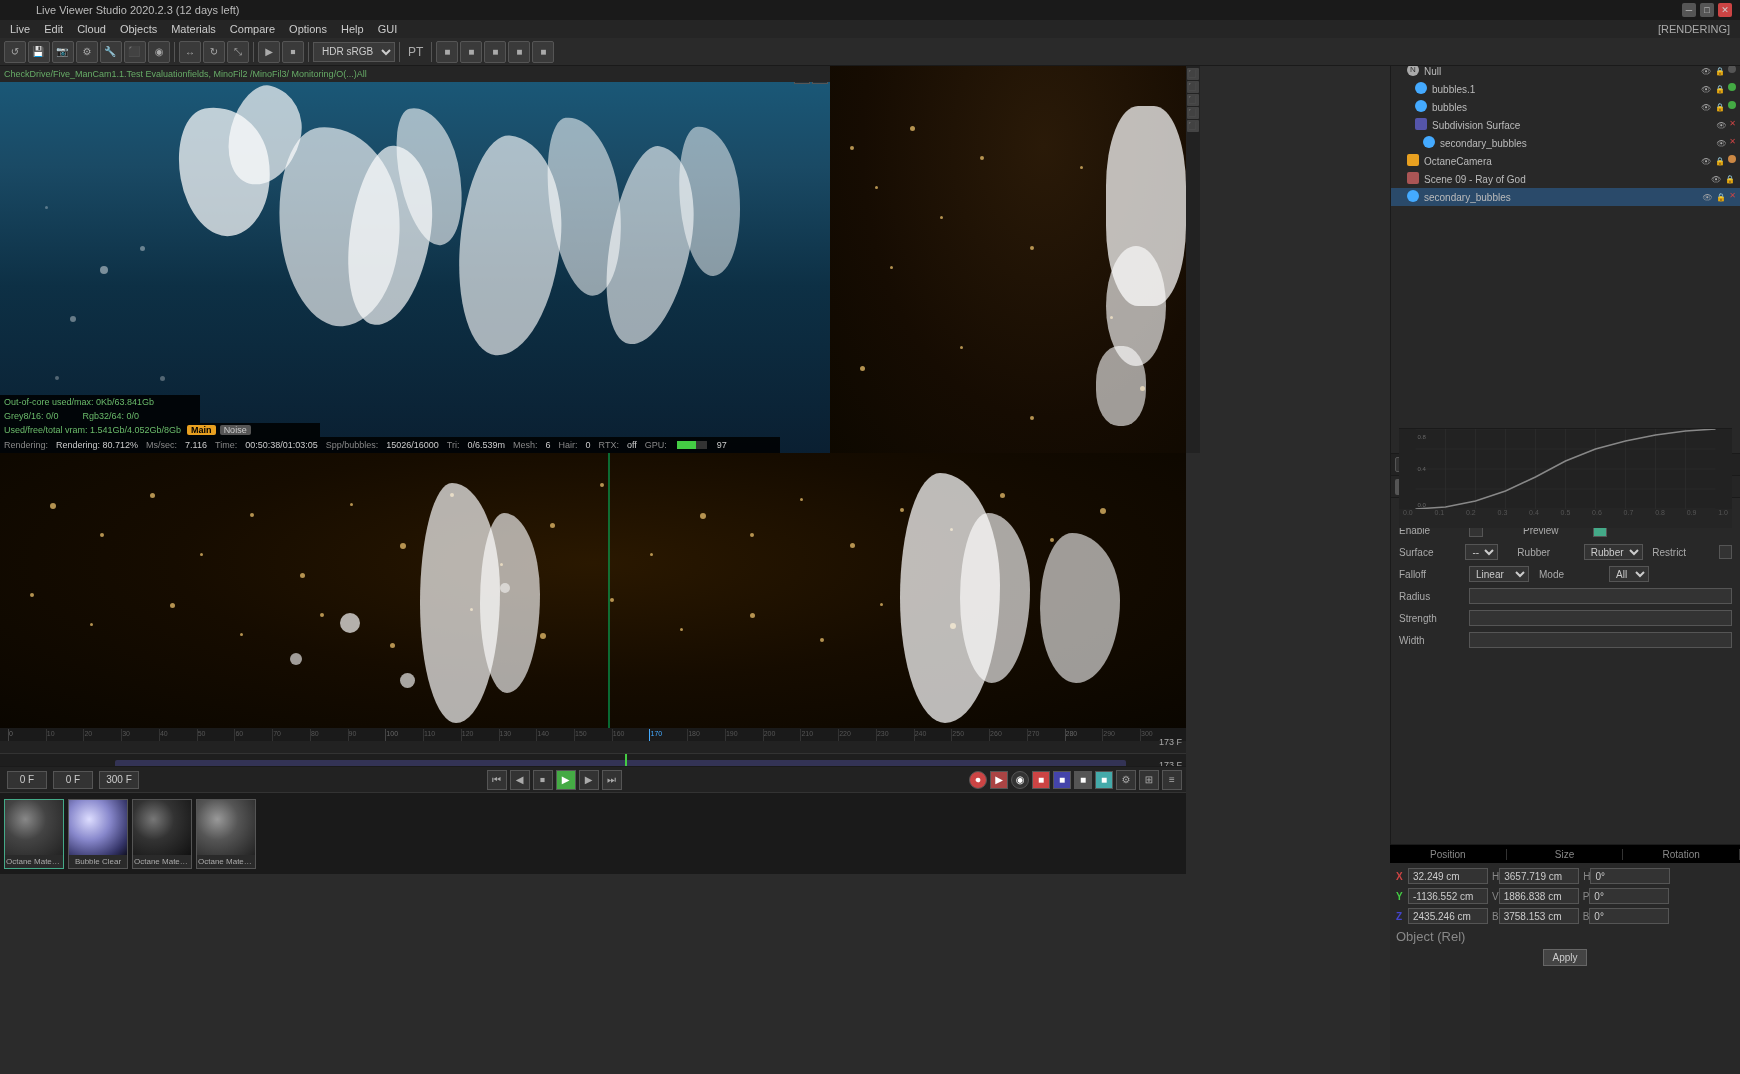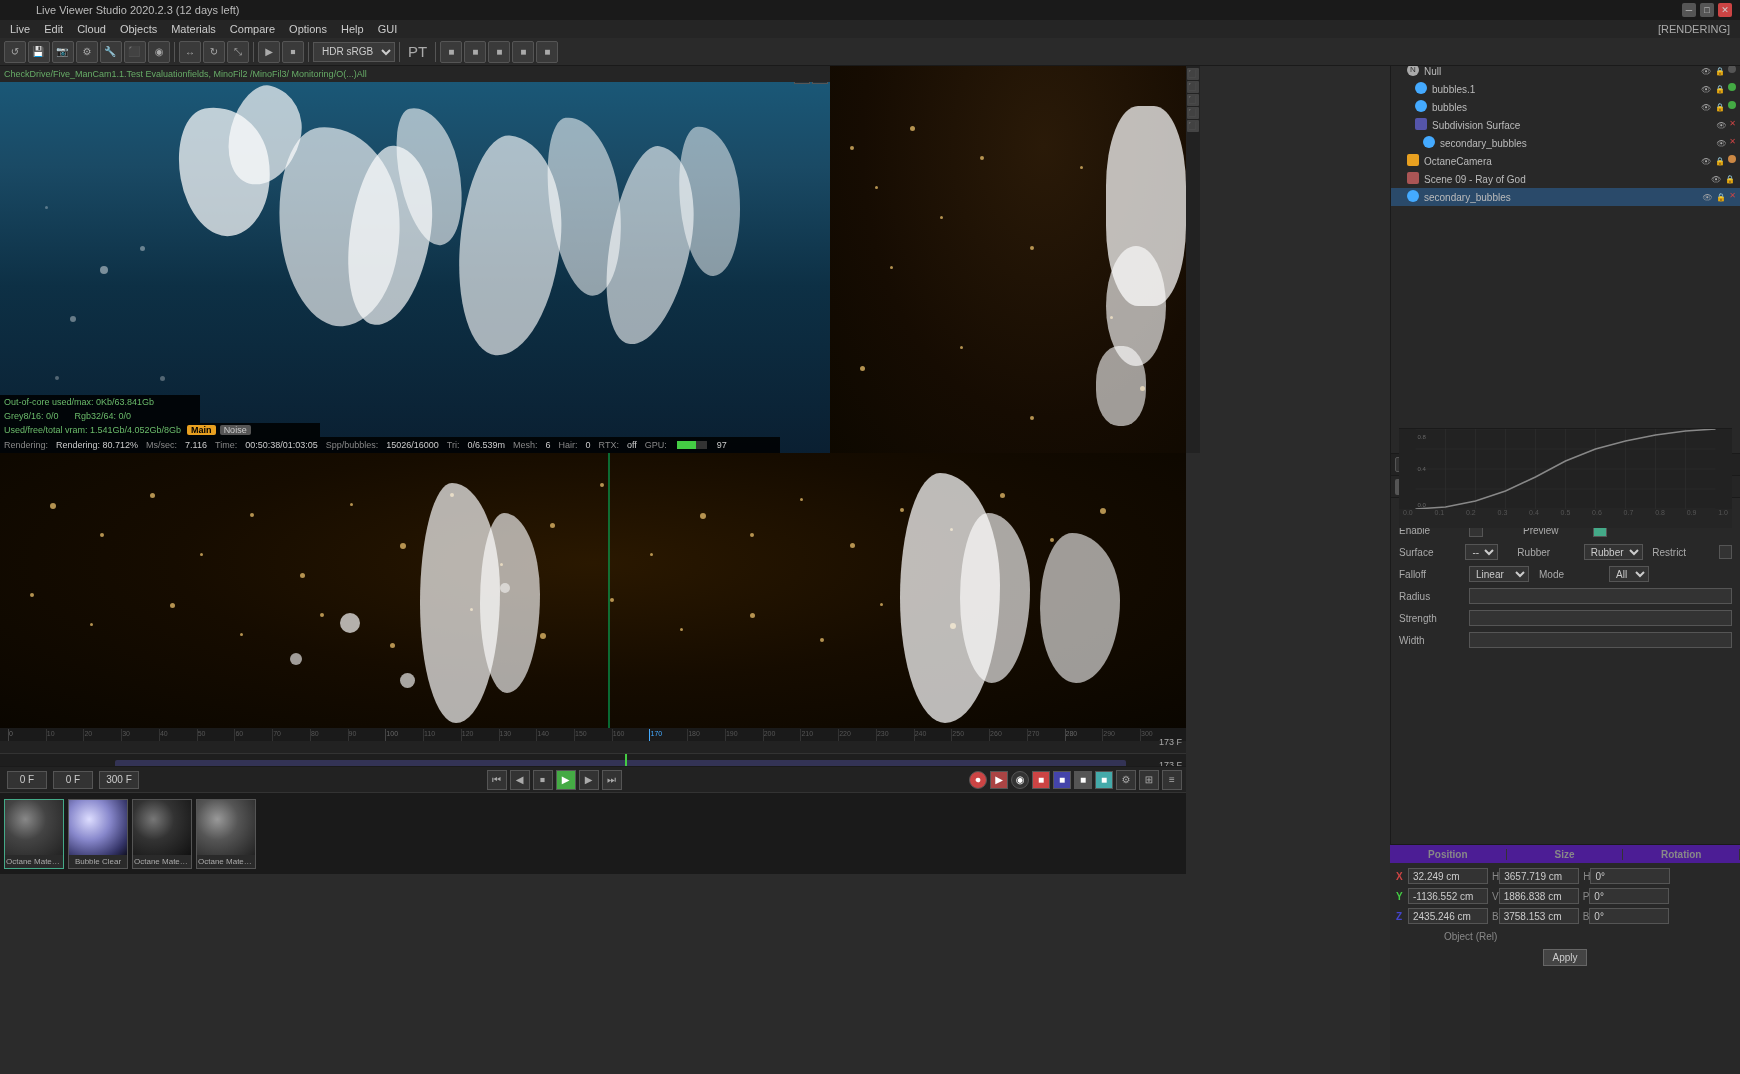--- a/index.html
+++ b/index.html
@@ -95,21 +95,21 @@
     .toolbar-dropdown {
       background: #3a3a3a;
       border: 1px solid #555;
       color: #ccc;
       font-size: 10px;
       height: 20px;
       padding: 0 4px;
     }
     .toolbar-label {
       color: #aaa;
-      font-size: 15px;
+      font-size: 12px;
       padding: 0 4px;
     }
 
     
     #path-bar {
       position: absolute;
       top: 66px; left: 0;
       width: 830px;
       height: 16px;
       background: #252525;
@@ -470,24 +470,23 @@
       background: #333;
       border: 1px solid #555;
       color: #ccc;
       font-size: 10px;
       height: 16px;
       width: 80px;
       padding: 0 4px;
     }
     .transform-header {
       display: flex;
-      background: #4c1d95;
+      background: #000000;
       height: 18px;
       align-items: center;
-      font-weight: bold;
     }
     .transform-col-header {
       flex: 1;
       text-align: center;
       font-size: 10px;
       color: #888;
       border-right: 1px solid #333;
     }
     .h-label {
       font-size: 10px;
@@ -874,21 +873,21 @@
       <div class="vc-btn">⤢</div>
     </div>
   </div>
 </div>
 
 <div id="stats-bar-1">
   <span>Out-of-core used/max: 0Kb/63.841Gb</span>
 </div>
 <div id="stats-bar-2">
   <span>Grey8/16: 0/0</span>
-  <span style="margin-left:16px;">Rgb32/64: 0/0</span>
+  <span style="margin-left:24px;">Rgb32/64: 0/0</span>
 </div>
 <div id="stats-bar-3">
   <span style="margin-right:6px;">Used/free/total vram: 1.541Gb/4.052Gb/8Gb</span>
   <span class="main-badge">Main</span>
   <span style="margin-left:4px;" class="noise-badge">Noise</span>
 </div>
 <div id="stats-bar-4">
   <span class="stat-label">Rendering:</span>
   <span class="stat-val">Rendering: 80.712%</span>
   <span class="stat-label">Ms/sec:</span>
@@ -1384,20 +1383,20 @@
         <div class="transform-row">
           <span class="transform-axis z-axis">Z</span>
           <input class="transform-field" value="2435.246 cm" readonly="" style="">
           <span class="h-label">B</span>
           <input class="transform-field" value="3758.153 cm" readonly="" style="">
           <span class="h-label">B</span>
           <input class="transform-field" value="0°" readonly="" style="">
         </div>
 
         <div class="transform-row">
-          <span style="font-size:10px;color:#888;margin-left:48px;">Object (Rel)</span>
+          <span style="font-size:13px;color:#888;">Object (Rel)</span>
         </div>
         <button class="apply-btn">Apply</button>
       </div>
     </div>
   </div>
 
 </div>
 
 </body></html>

